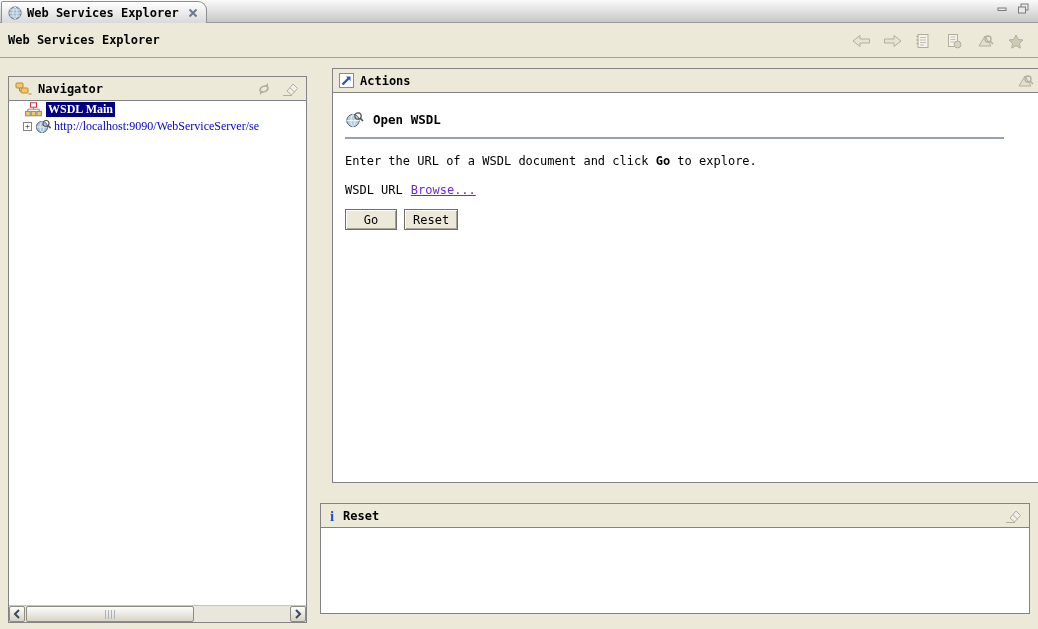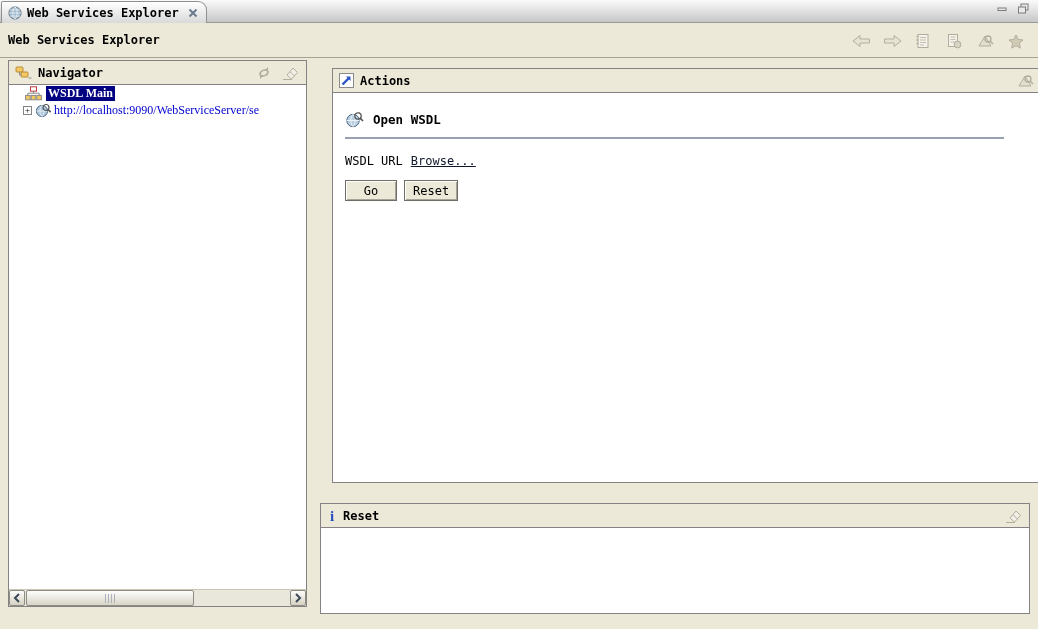--- a/index.html
+++ b/index.html
@@ -46,21 +46,21 @@
   .tool-btn { width:24px; height:22px; display:flex; align-items:center; justify-content:center; }
   
   .panel { position:absolute; background:#fff; border:1px solid #848284; }
   .panel-header {
     height:24px; background:#ece9d8; border-bottom:1px solid #848284;
     display:flex; align-items:center; gap:6px; padding:0 6px;
   }
   .panel-title { font-weight:bold; white-space:nowrap; }
   .header-spacer { flex:1; }
   .hdr-btn { display:inline-flex; align-items:center; justify-content:center; width:20px; height:18px; }
-  #navigator { left:8px;  top:60px; width:299px; height:547px; }
+  #navigator { left:8px;  top:76px; width:299px; height:547px; }
   #actions   { left:332px; top:68px; width:710px; height:415px; }
   #status    { left:320px; top:503px; width:710px; height:111px; }
   .panel-body { position:relative; width:100%; height:calc(100% - 24px); background:#fff; overflow:hidden; }
   
   .tree { padding-top:0;font-family:Liberation Serif, serif; }
   .tree-row { display:flex; align-items:center; height:17px; white-space:nowrap; }
   .tree-row.root { padding-left:16px; gap:4px; }
   .tree-row.child { padding-left:14px; gap:3px; }
   .sel-label { background:#000080; color:#fff; padding:0 2px; font-weight:bold; }
   .url-label { color:#0000cd; }
@@ -103,21 +103,21 @@
   .grip-h { width:11px; height:9px; background:repeating-linear-gradient(90deg,#aab0bc 0 1px,transparent 1px 3px); }
   .grip-v { width:9px; height:11px; background:repeating-linear-gradient(#aab0bc 0 1px,transparent 1px 3px); }
   
   .actions-body { padding:18px 12px 0 12px; }
   .section-head { display:flex; align-items:center; gap:9px; }
   .section-title { font-weight:bold; font-size:12.5px; }
   .section-sep { height:2px; width:659px; background:#98a0b4; margin-top:9px; }
   .instruction { margin-top:15px; white-space:nowrap; }
   .bold { font-weight:bold; }
   .url-row { margin-top:15px; display:flex; gap:8px; align-items:flex-end; }
-  .browse-link { color:#0f172a; text-decoration:underline; cursor:pointer; }
+  .browse-link { color:#6d28d9; text-decoration:underline; cursor:pointer; }
   .url-input {
     display:block; margin-top:8px; width:594px; height:19px;
     border:1px solid #848284; background:#fff; padding:1px 4px;
     font-family:inherit; font-size:12px; color:#000;
   }
   .btn-row { margin-top:12px; display:flex; gap:7px; }
   .btn {
     background:#ece9d8; border:1px solid #6f6d66;
     box-shadow:inset 1px 1px 0 #ffffff, inset -1px -1px 0 #a8a499;
     font-family:inherit; font-size:12px; color:#000;
@@ -310,20 +310,21 @@
               <circle cx="8" cy="9.5" r="6.2" fill="#b9cede" stroke="#4a6a8a"></circle>
               <path d="M1.8 9.5h12.4 M8 3.3c2.9 2.9 2.9 9.5 0 12.4 M8 3.3c-2.9 2.9-2.9 9.5 0 12.4" stroke="#ecf3f8" fill="none"></path>
               <circle cx="13" cy="5" r="3.2" fill="none" stroke="#555" stroke-width="1.3"></circle>
               <path d="M15.3 7.3 L18 10" stroke="#555" stroke-width="1.7"></path>
               <path d="M14 1 l1 1.4" stroke="#888"></path>
             </svg>
         </span>
         <span class="section-title">Open WSDL</span>
       </div>
       <div class="section-sep"></div>
+      <div class="instruction"><span>Enter the URL of a WSDL document and click </span><span class="bold">Go</span><span> to explore.</span></div>
       <div class="url-row">
         <span>WSDL URL</span>
         <a class="browse-link">Browse...</a>
       </div>
       <div class="btn-row">
         <button class="btn go">Go</button>
         <button class="btn">Reset</button>
       </div>
     </div>
   </div>

